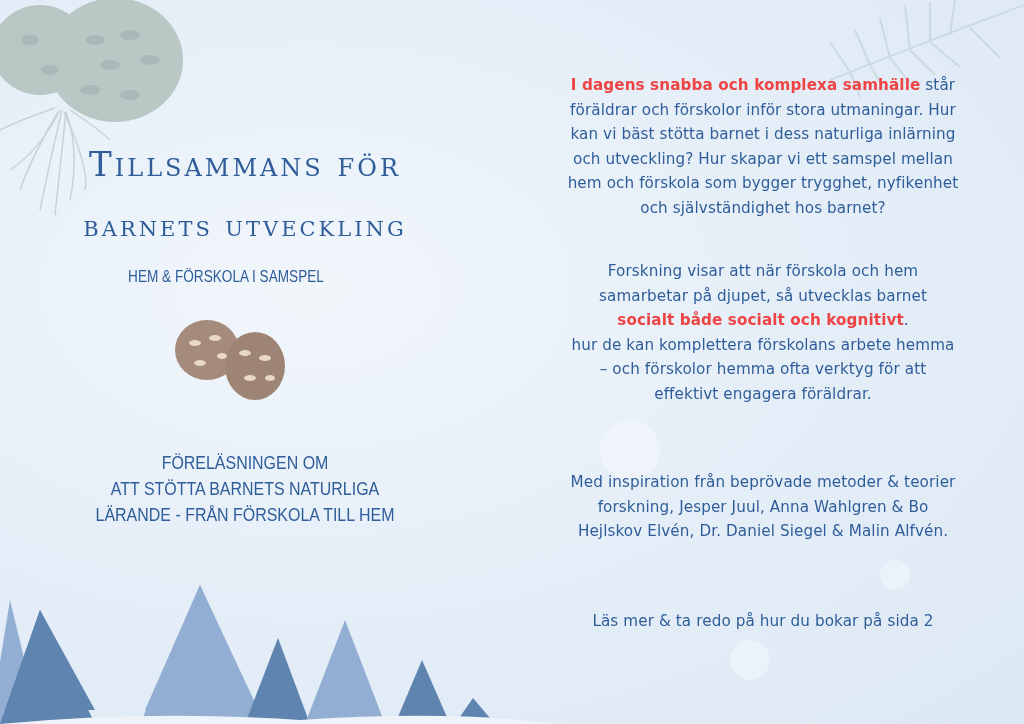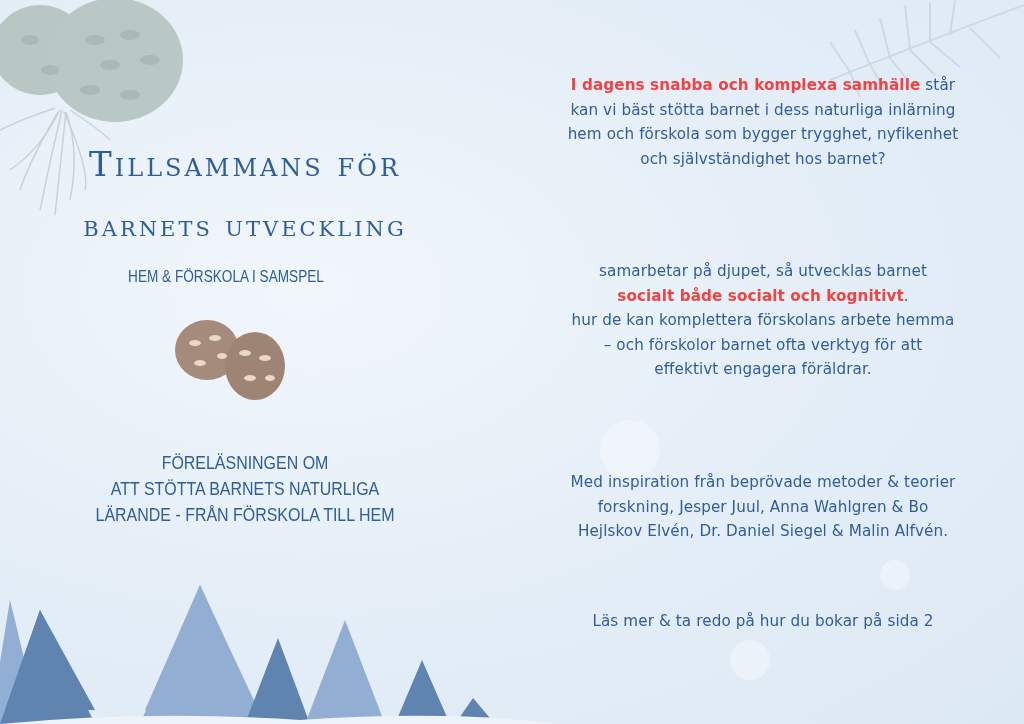--- a/index.html
+++ b/index.html
@@ -123,30 +123,33 @@
   <polygon points="200,25 140,164 265,164" fill="#93aed3"></polygon>
   <polygon points="278,78 245,164 310,164" fill="#5f84b0"></polygon>
   <polygon points="345,60 305,164 385,164" fill="#93aed3"></polygon>
   <polygon points="422,100 395,164 450,164" fill="#5f84b0"></polygon>
   <polygon points="473,138 455,164 495,164" fill="#5f84b0"></polygon>
   <path d="M0 164 Q150 150 300 160 Q450 150 560 164 Z" fill="#eef3f9"></path>
 </svg>
 
 <div class="para p1">
   <span class="line"><b>I dagens snabba och komplexa samhälle</b><span> står</span></span>
+  <span class="line">föräldrar och förskolor inför stora utmaningar. Hur</span>
   <span class="line">kan vi bäst stötta barnet i dess naturliga inlärning</span>
+  <span class="line">och utveckling? Hur skapar vi ett samspel mellan</span>
   <span class="line">hem och förskola som bygger trygghet, nyfikenhet</span>
   <span class="line">och självständighet hos barnet?</span>
 </div>
 
 <div class="para p2">
+  <span class="line">Forskning visar att när förskola och hem</span>
   <span class="line">samarbetar på djupet, så utvecklas barnet</span>
   <span class="line"><b>socialt både socialt och kognitivt</b><span>.</span></span>
   <span class="line">hur de kan komplettera förskolans arbete hemma</span>
-  <span class="line">– och förskolor barnet ofta verktyg för att</span>
+  <span class="line">– och förskolor hemma ofta verktyg för att</span>
   <span class="line">effektivt engagera föräldrar.</span>
 </div>
 
 <div class="para p3">
   <span class="line">Med inspiration från beprövade metoder &amp; teorier</span>
   <span class="line">forskning, Jesper Juul, Anna Wahlgren &amp; Bo</span>
   <span class="line">Hejlskov Elvén, Dr. Daniel Siegel &amp; Malin Alfvén.</span>
 </div>
 
 <div class="para p4">Läs mer &amp; ta redo på hur du bokar på sida 2</div>

